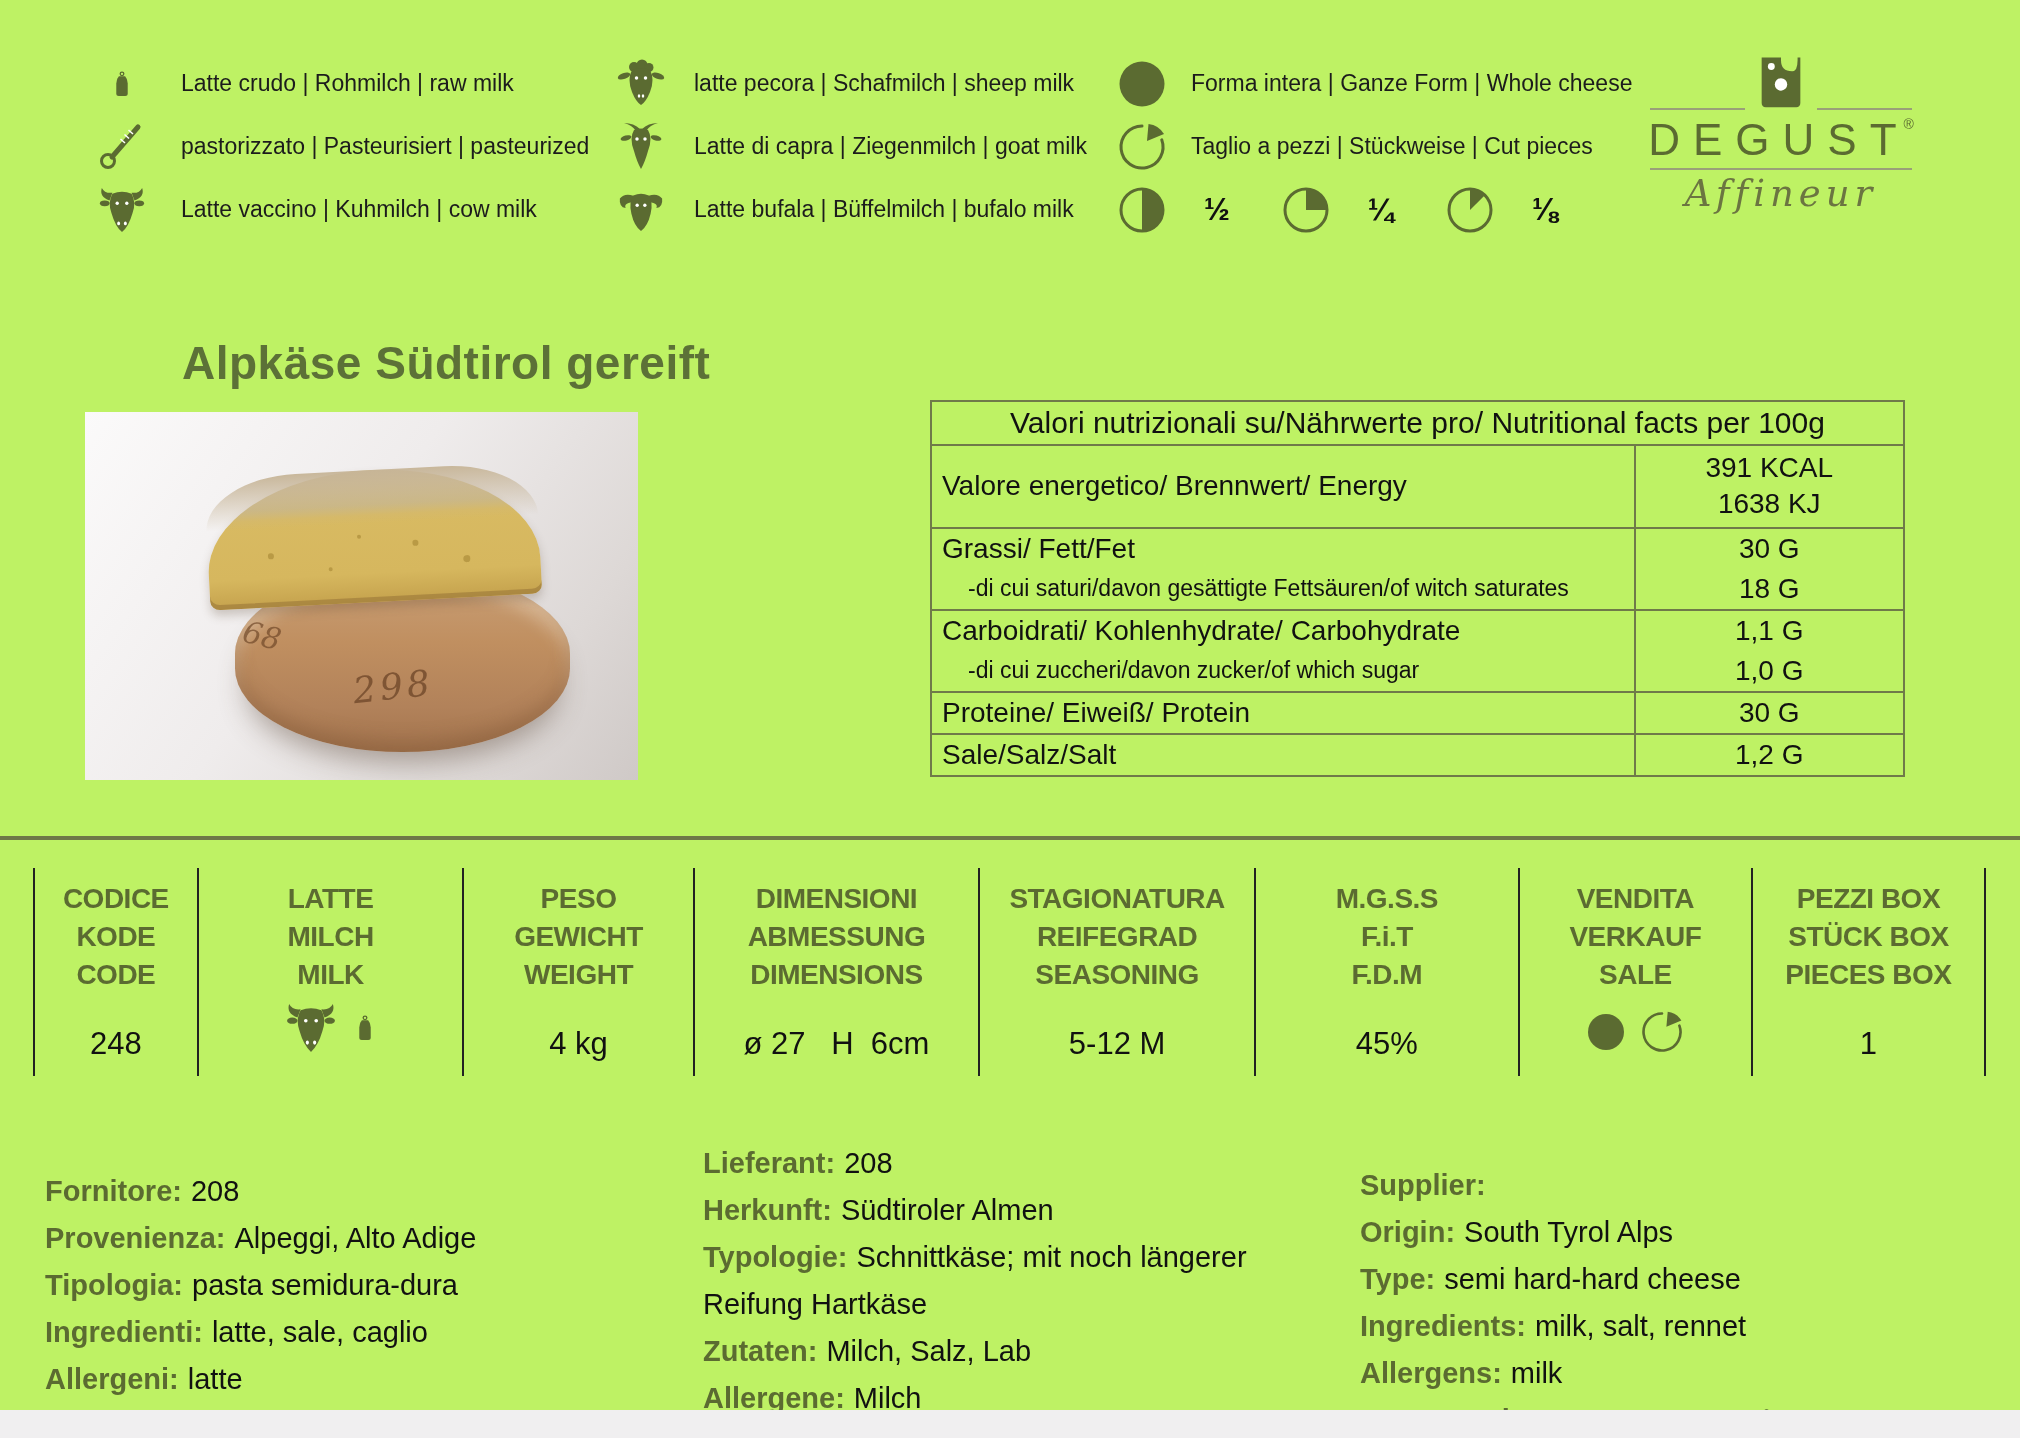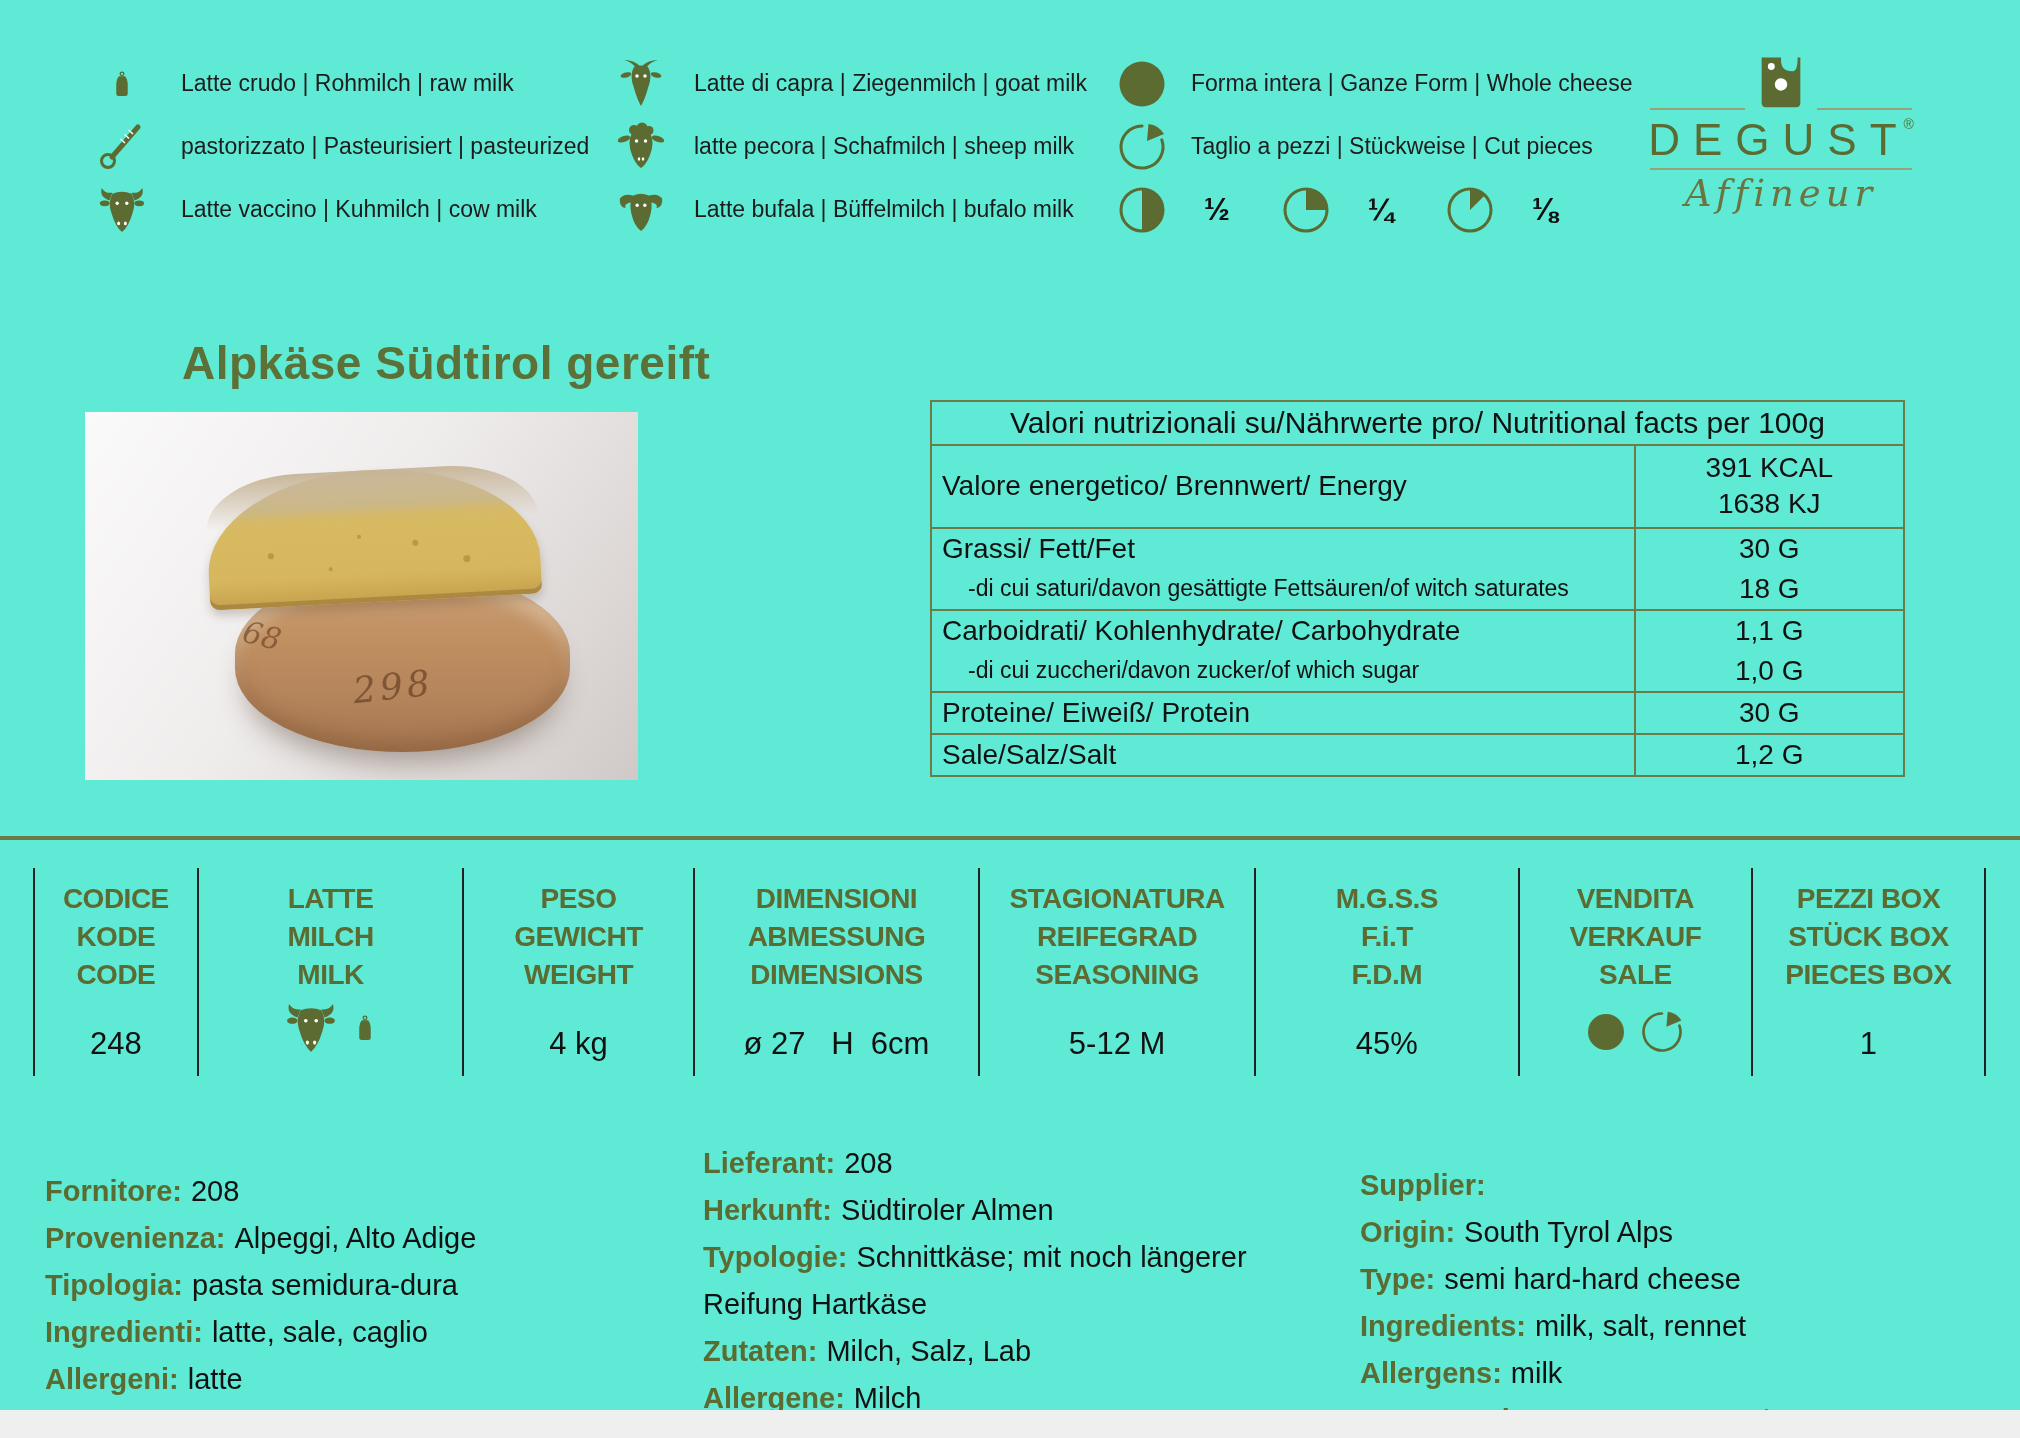--- a/index.html
+++ b/index.html
@@ -5,21 +5,21 @@
   :root{
     --accent:#5b6b31;
     --accent-bright:#5c7137;
     --table-border:#6f7a49;
     --rule:#6e7847;
     --logo-line:#9aa078;
     --ink:#1c1c1c;
   }
   *{margin:0;padding:0;box-sizing:border-box;}
   body{background:#ffffff;font-family:"Liberation Sans",sans-serif;color:var(--ink);}
-  .page{position:relative;width:2020px;height:1438px;background:#5eead4;overflow:hidden;text-decoration:underline;}
+  .page{position:relative;width:2020px;height:1438px;background:#bef264;overflow:hidden;text-decoration:underline;}
 
   
   .legend-col{position:absolute;}
   .leg-row{display:flex;align-items:center;height:63px;}
   .leg-icon{width:52px;display:flex;justify-content:center;align-items:center;flex:0 0 52px;}
   .leg-label{font-size:23px;color:var(--ink);white-space:nowrap;}
   .ml-c1{margin-left:33px;}
   .ml-c2{margin-left:27px;}
   .ml-c3{margin-left:23px;}
   .frac-label{font-size:31px;font-weight:bold;color:#111;margin-left:36px;}
@@ -199,32 +199,32 @@
           </svg>
         </span>
       <span class="leg-label ml-c1">Latte vaccino | Kuhmilch | cow milk</span>
     </div>
   </div>
 
   <div class="legend-col" style="left:615px;top:52px;">
     <div class="leg-row">
       <span class="leg-icon">
           <svg width="50" height="50" viewBox="0 0 100 100">
+            <use class="ic" href="#sym-sheep"></use>
+          </svg>
+        </span>
+      <span class="leg-label ml-c2">latte pecora | Schafmilch | sheep milk</span>
+    </div>
+    <div class="leg-row">
+      <span class="leg-icon">
+          <svg width="50" height="50" viewBox="0 0 100 100">
             <use class="ic" href="#sym-goat"></use>
           </svg>
         </span>
       <span class="leg-label ml-c2">Latte di capra | Ziegenmilch | goat milk</span>
-    </div>
-    <div class="leg-row">
-      <span class="leg-icon">
-          <svg width="50" height="50" viewBox="0 0 100 100">
-            <use class="ic" href="#sym-sheep"></use>
-          </svg>
-        </span>
-      <span class="leg-label ml-c2">latte pecora | Schafmilch | sheep milk</span>
     </div>
     <div class="leg-row">
       <span class="leg-icon">
           <svg width="52" height="48" viewBox="0 0 100 100">
             <use class="ic" href="#sym-buffalo"></use>
           </svg>
         </span>
       <span class="leg-label ml-c2">Latte bufala | Büffelmilch | bufalo milk</span>
     </div>
   </div>

